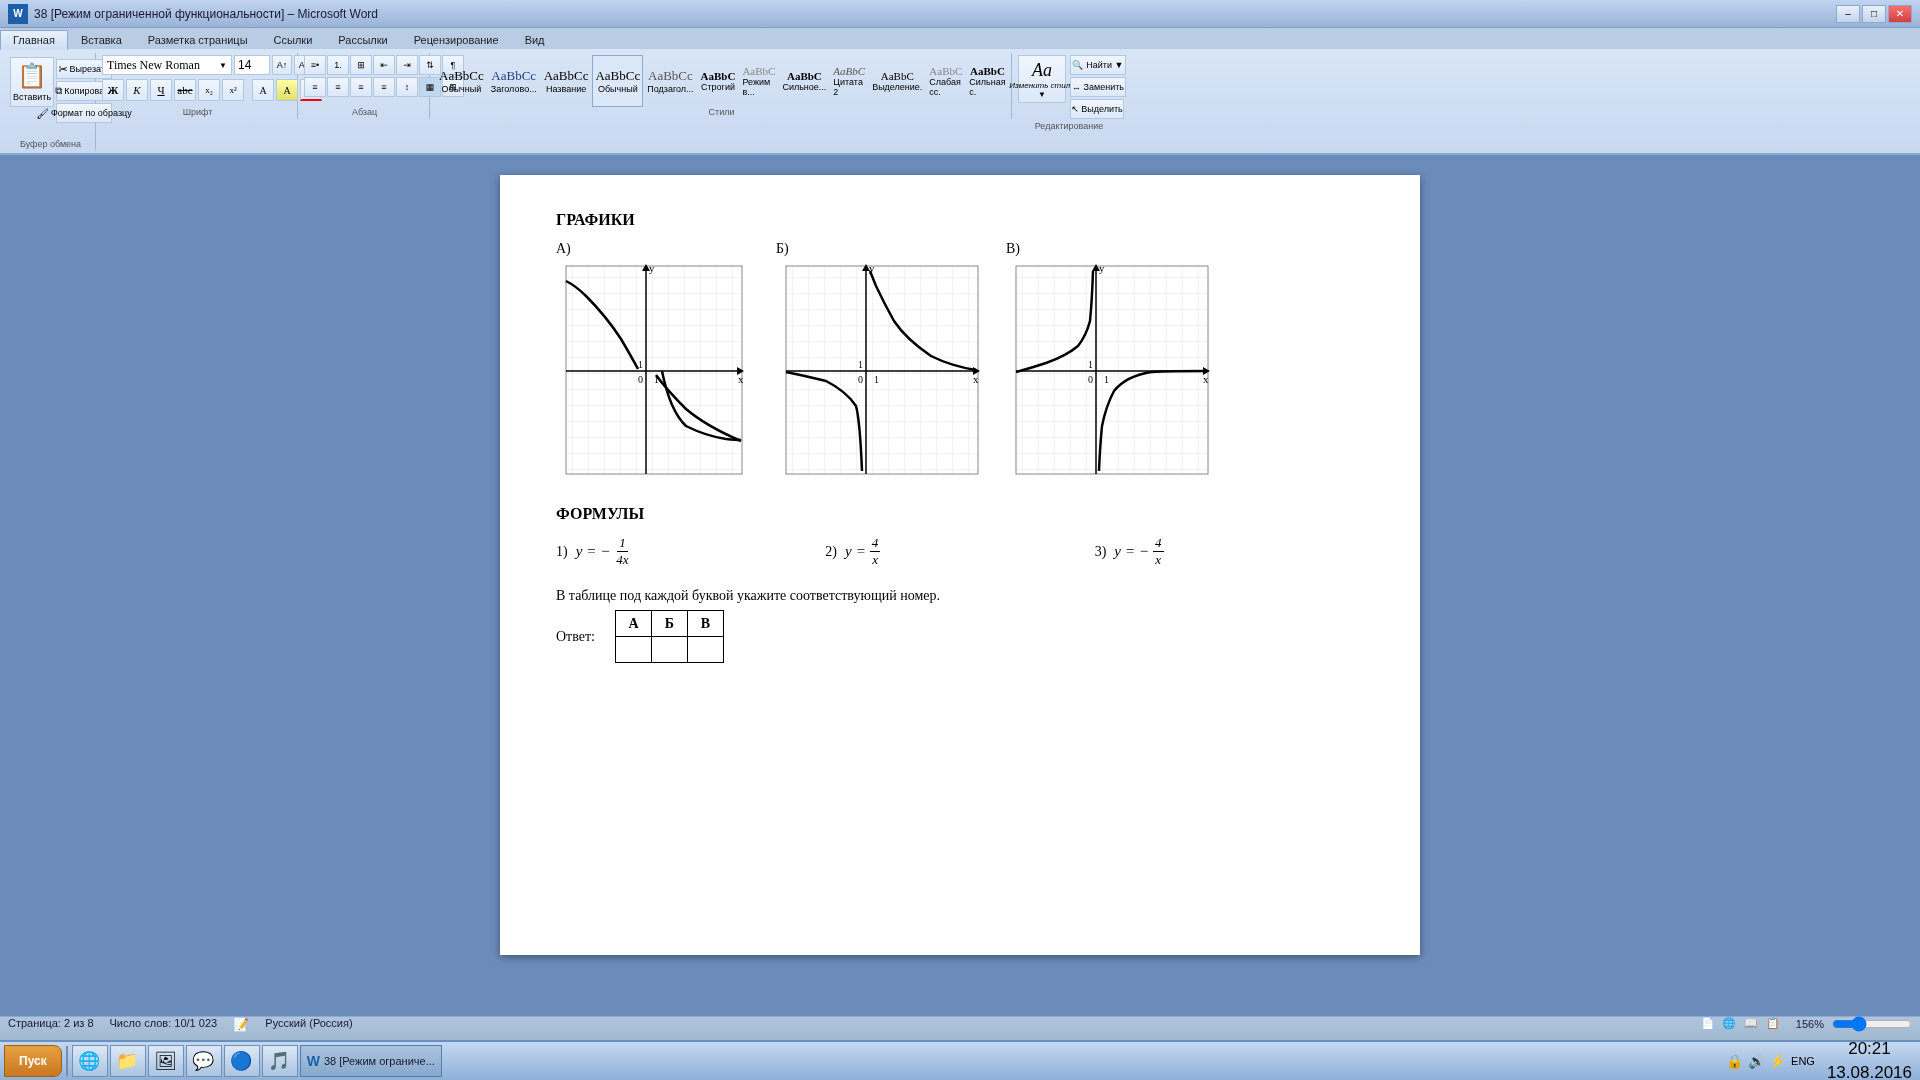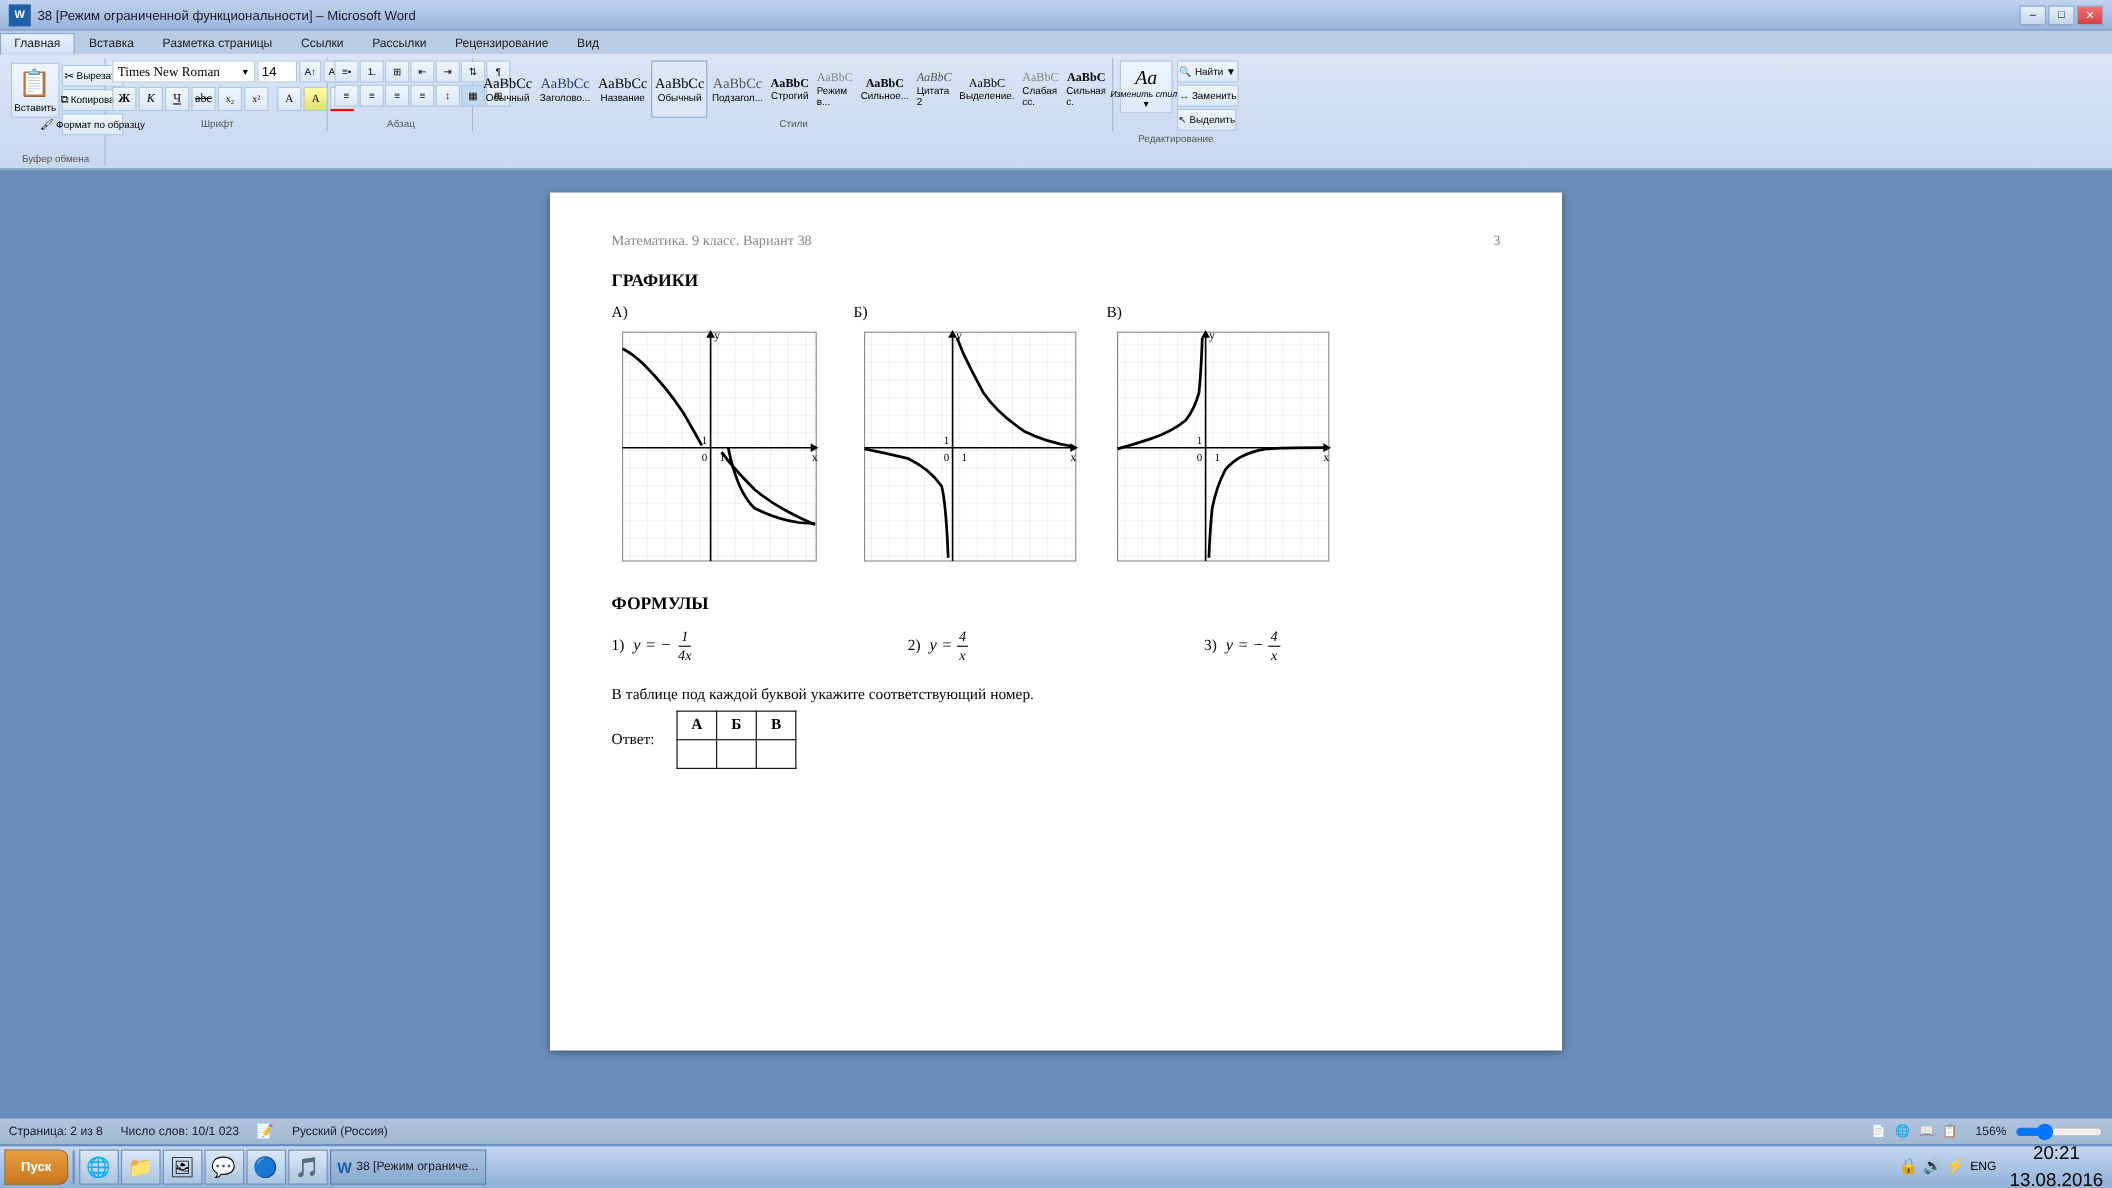--- a/index.html
+++ b/index.html
@@ -260,24 +260,20 @@
       </div>
       <span class="ribbon-group-label" style="font-family:Arial;font-size:9px;color:#555;text-align:center;position:absolute;bottom:2px;left:0;right:0;">Редактирование</span>
     </div>
 
   </div>
 </div>
 
 <div id="doc-area" style="background:#6b8cba;padding:10px;display:flex;justify-content:center;height:calc(1080px - 28px - 112px - 24px - 40px);">
   <div id="page" style="background:white;width:920px;min-height:780px;box-shadow:0 2px 8px rgba(0,0,0,0.4);padding:36px 56px 36px 56px;position:relative;">
 
-    <div class="doc-header-meta">
-      <span>Математика. 9 класс. Вариант 38</span>
-      <span>3</span>
-    </div>
 
     <div>
       <div class="section-title">ГРАФИКИ</div>
 
       <div class="graphs-row">
 
         <div class="graph-container">
           <div class="graph-label">А)</div>
           <svg width="200" height="220">
 
@@ -422,21 +418,21 @@
             <td></td>
           </tr>
         </tbody>
           </table>
       </div>
     </div>
 
   </div>
 </div>
 
-<div id="status-bar" style="position:fixed;bottom:40px;left:0;right:0;height:24px;background:linear-gradient(to bottom,#b0c4de,#a0b8d0);border-top:1px solid #8aaad0;display:flex;align-items:center;padding:0 8px;font-family:Arial;font-size:11px;color:#1a1a2e;gap:16px;">
+<div id="status-bar" style="position:fixed;bottom:40px;left:0;right:0;height:24px;background:linear-gradient(to bottom,#b0c4de,#a0b8d0);border-top:1px solid #8aaad0;display:flex;align-items:flex-start;padding:0 8px;font-family:Arial;font-size:11px;color:#1a1a2e;gap:16px;">
   <span>Страница: 2 из 8</span>
   <span>Число слов: 10/1 023</span>
   <span style="font-size:13px;">📝</span>
   <span>Русский (Россия)</span>
   <div style="margin-left:auto;display:flex;align-items:center;gap:8px;">
     <span style="cursor:pointer;">📄</span>
     <span style="cursor:pointer;">🌐</span>
     <span style="cursor:pointer;">📖</span>
     <span style="cursor:pointer;">📋</span>
     <span style="margin-left:8px;">156%</span>

